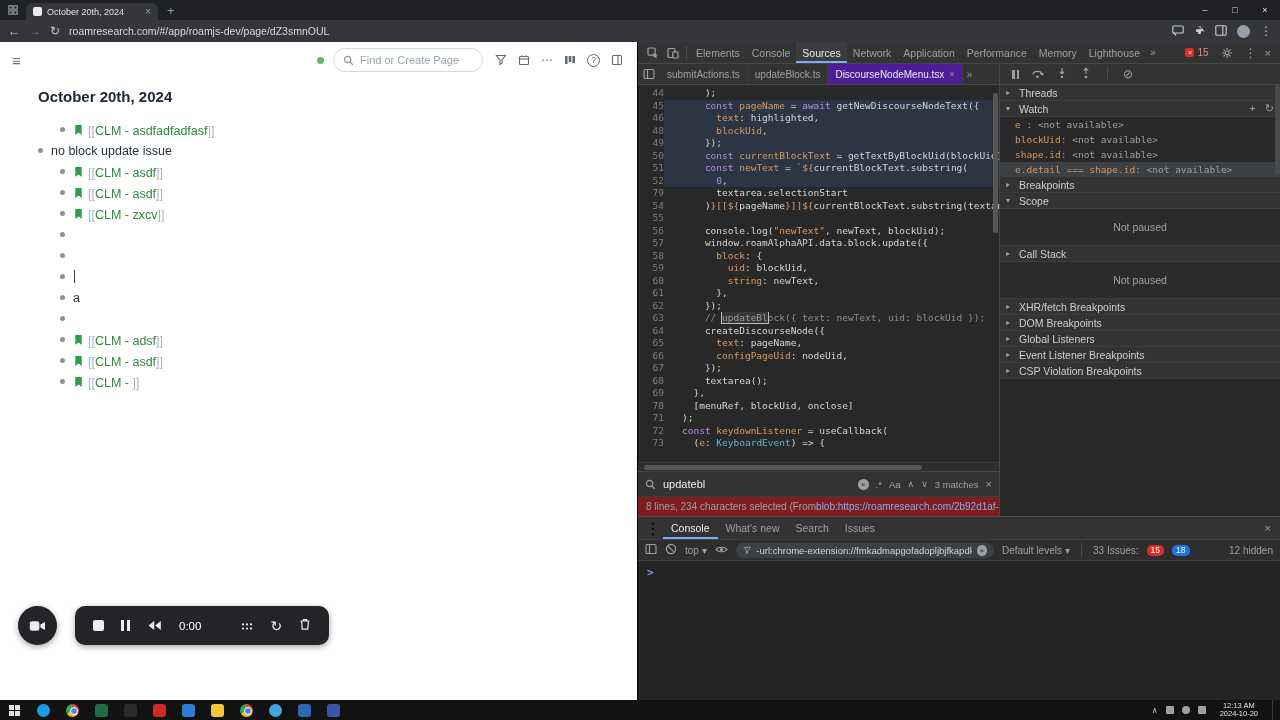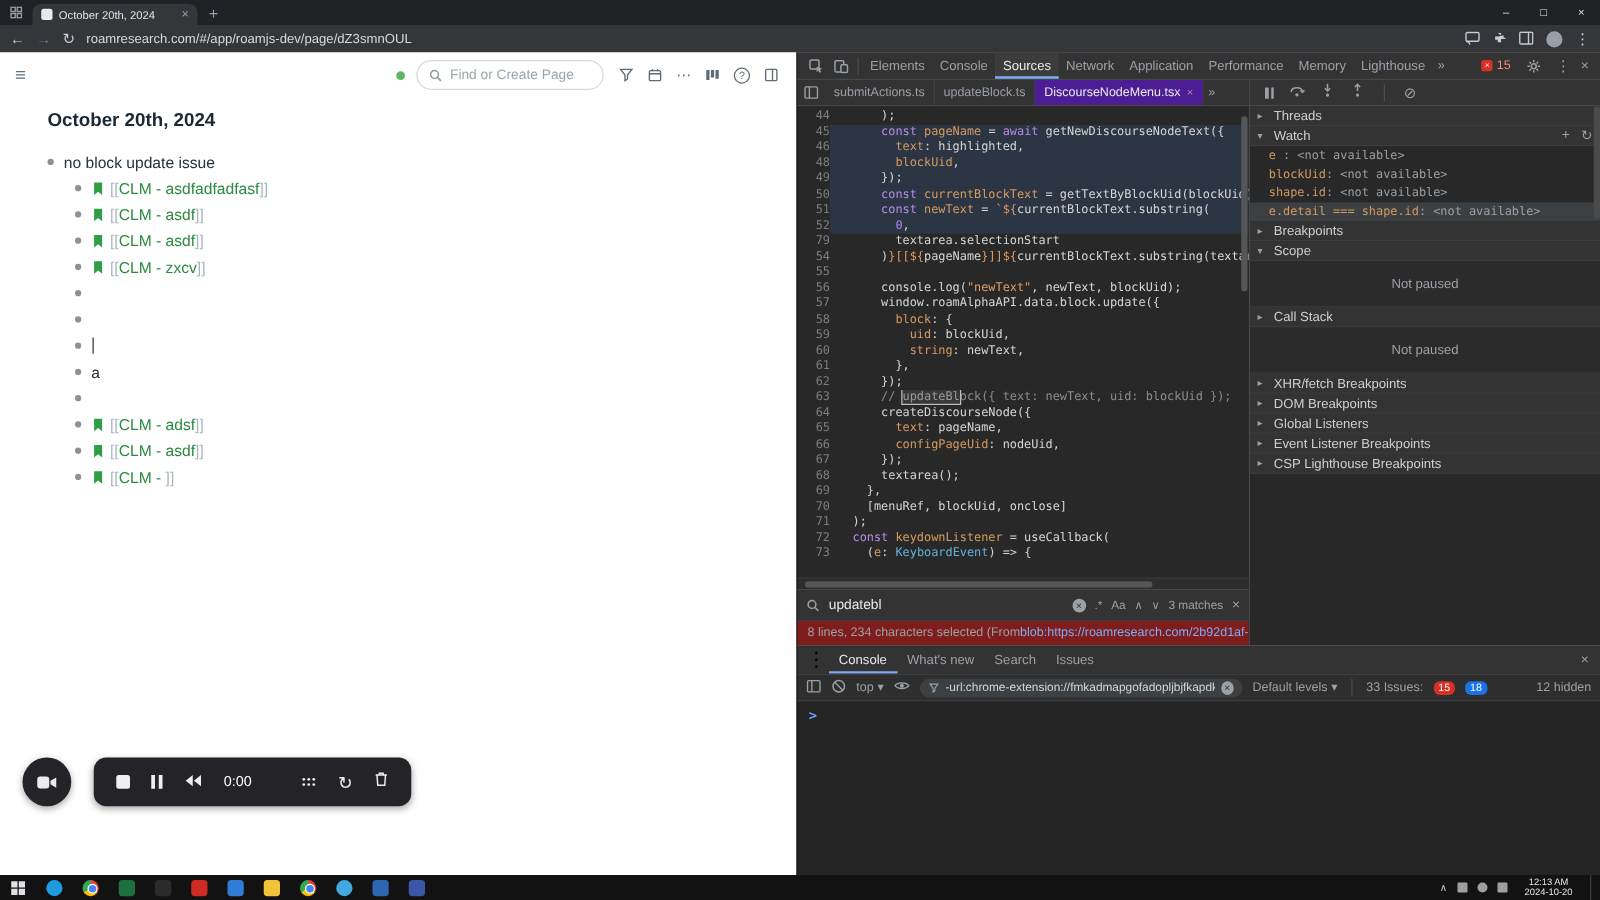--- a/index.html
+++ b/index.html
@@ -252,32 +252,32 @@
             <svg width="12" height="12" viewBox="0 0 12 12">
                 <rect x="1.5" y="1.5" width="9" height="9" rx="1" fill="none" stroke="#5f6b7a" stroke-width="1.1"></rect>
                 <line x1="7" y1="1.5" x2="7" y2="10.5" stroke="#5f6b7a" stroke-width="1.1"></line>
               </svg>
           </span>
         </div>
       </div>
       <div class="r-content">
         <div class="r-title">October 20th, 2024</div>
         <div class="outline">
-            <div class="b-row lv0">
-              <span class="b-dot"></span>
-              <span class="b-text">no block update issue</span>
-            </div>
             <div class="b-row lv1">
               <span class="b-dot"></span>
               <span class="node-ic">
                 <svg width="11" height="12" viewBox="0 0 12 13">
                   <path d="M2.5 1h7v11L6 9.2 2.5 12z" fill="#2f9e44"></path>
                 </svg>
               </span>
               <span><span class="bracket">[[</span><span class="linktext">CLM - asdfadfadfasf</span><span class="bracket">]]</span></span>
+            </div>
+            <div class="b-row lv0">
+              <span class="b-dot"></span>
+              <span class="b-text">no block update issue</span>
             </div>
             <div class="b-row lv1">
               <span class="b-dot"></span>
               <span class="node-ic">
                 <svg width="11" height="12" viewBox="0 0 12 13">
                   <path d="M2.5 1h7v11L6 9.2 2.5 12z" fill="#2f9e44"></path>
                 </svg>
               </span>
               <span><span class="bracket">[[</span><span class="linktext">CLM - asdf</span><span class="bracket">]]</span></span>
             </div>
@@ -539,21 +539,21 @@
               <div class="sec-h">
                 <span class="sec-arrow">▸</span>
                 <span>Global Listeners</span>
               </div>
               <div class="sec-h">
                 <span class="sec-arrow">▸</span>
                 <span>Event Listener Breakpoints</span>
               </div>
               <div class="sec-h">
                 <span class="sec-arrow">▸</span>
-                <span>CSP Lighthouse Breakpoints</span>
+                <span>CSP Violation Breakpoints</span>
               </div>
             </div>
         </div>
       </div>
 
       <div class="drawer">
         <div class="drawer-tabs">
           <span class="dt-ic">⋮</span>
           <div class="dt-tabs">
               <div class="d-tab on">Console</div>

